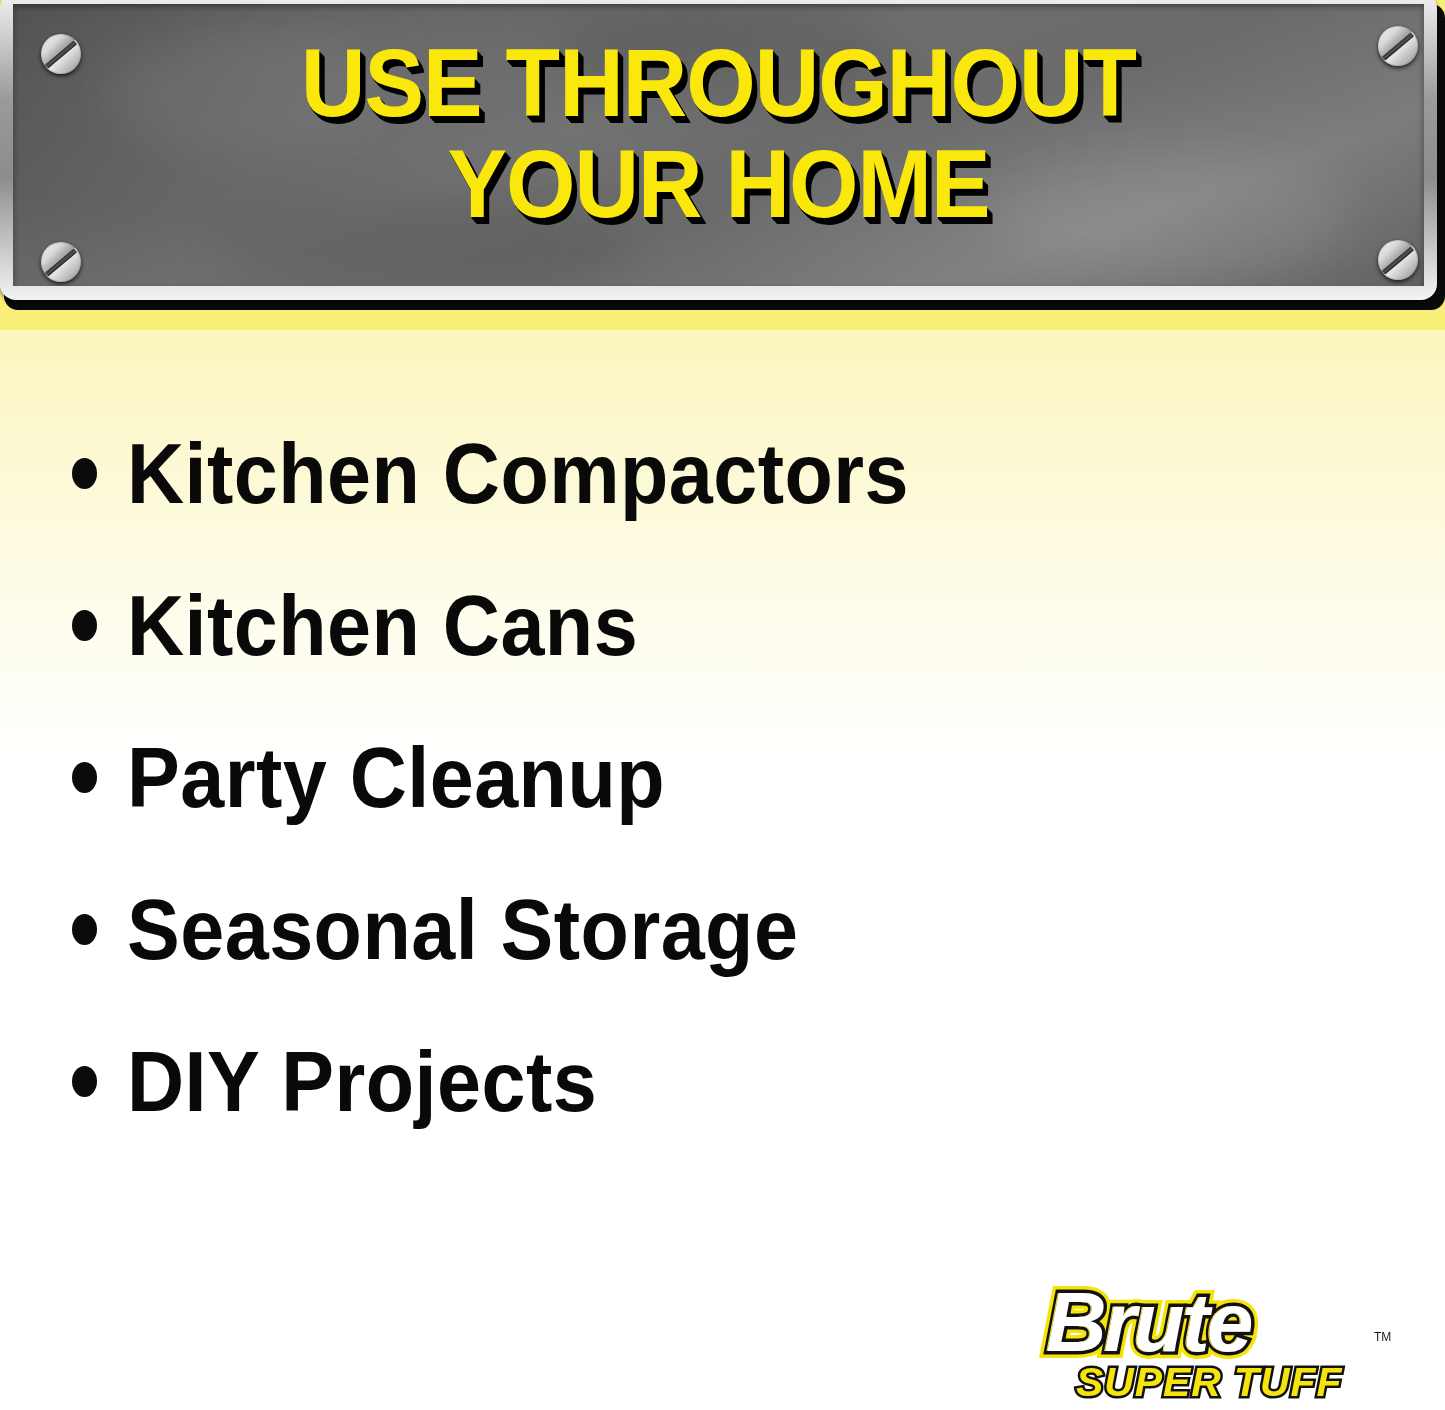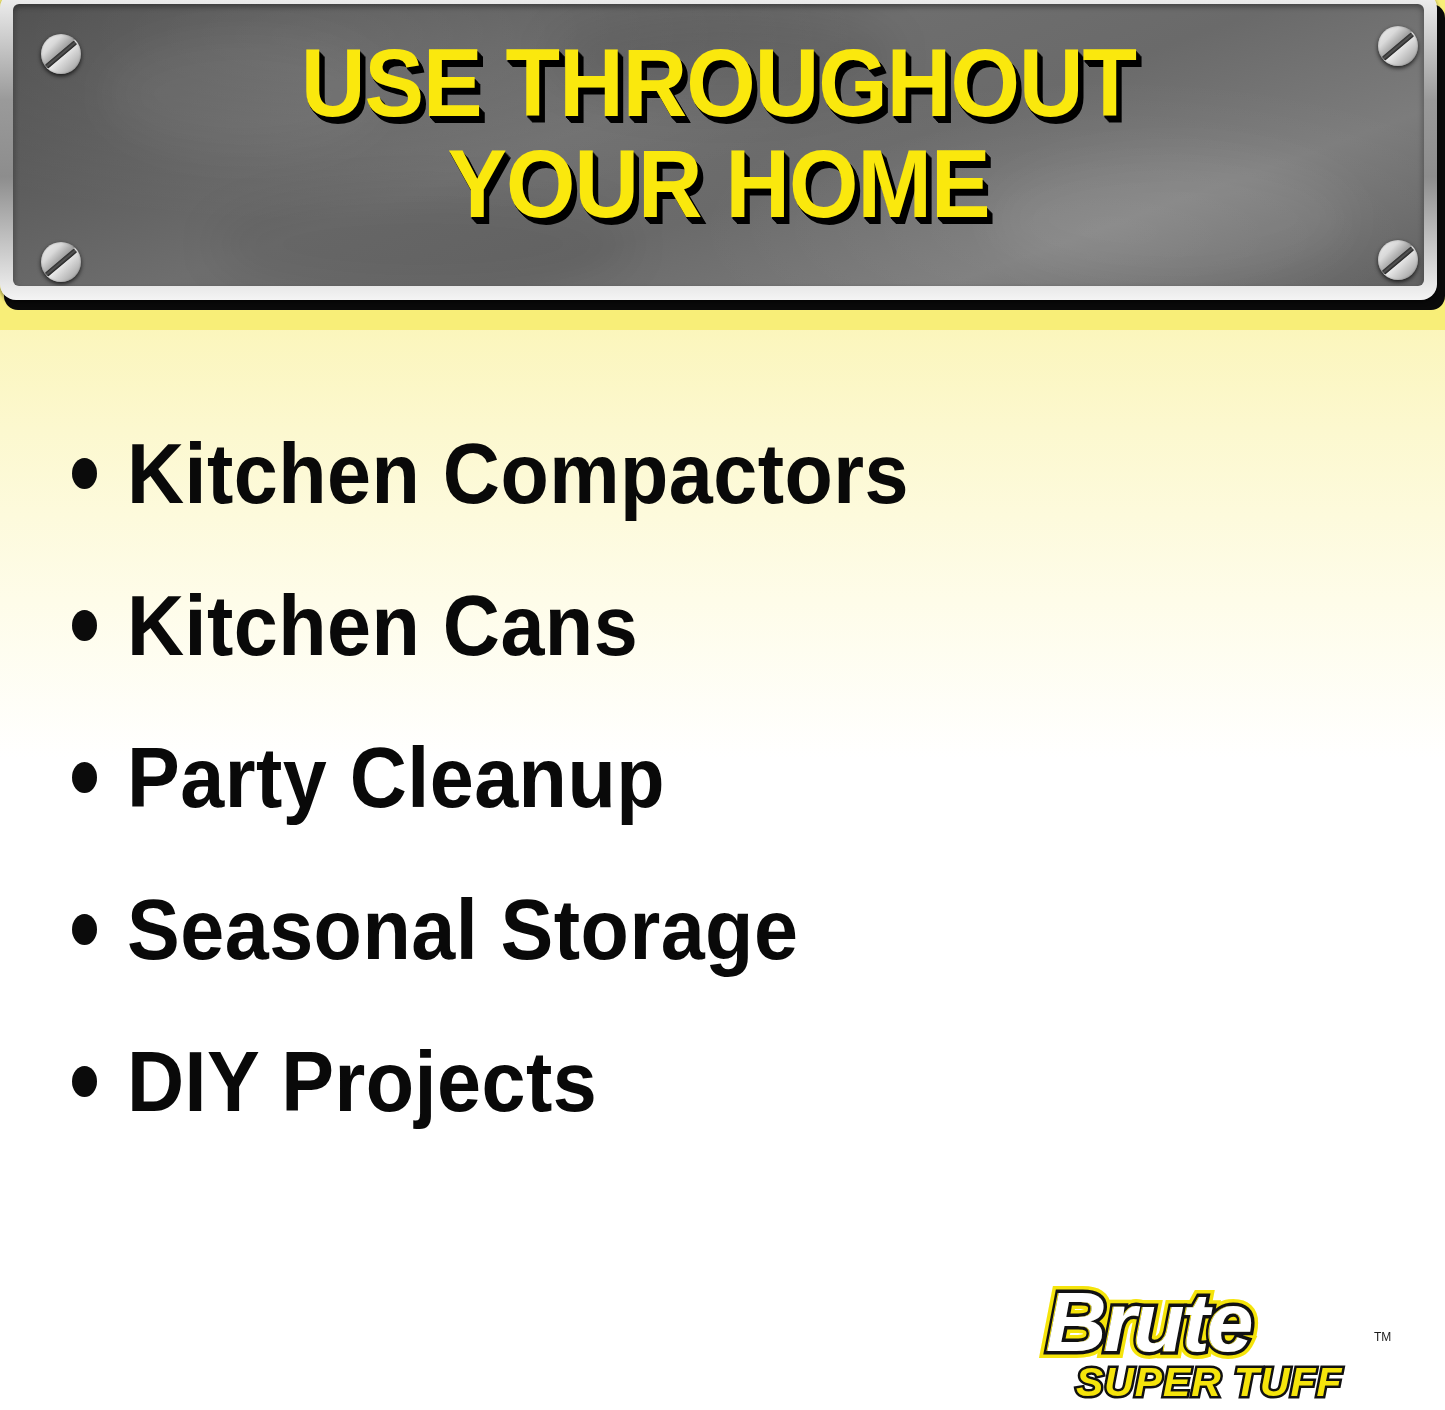--- a/index.html
+++ b/index.html
@@ -62,21 +62,21 @@
         #f4f4f4 100%);
     box-shadow: 0 2px 4px rgba(0,0,0,0.55);
   }
 
   .plate-face {
     position: absolute;
     left: 13px;
     top: 12px;
     right: 13px;
     bottom: 14px;
-    border-radius: 6px;
+    border-radius: 0;
     background:
       radial-gradient(ellipse 70% 120% at 22% 12%, rgba(255,255,255,0.10) 0%, rgba(255,255,255,0) 55%),
       radial-gradient(ellipse 50% 90% at 78% 80%, rgba(255,255,255,0.07) 0%, rgba(255,255,255,0) 60%),
       linear-gradient(160deg, #4a4a4a 0%, #585858 18%, #6e6e6e 42%, #6a6a6a 58%, #7c7c7c 78%, #5e5e5e 100%);
     box-shadow: inset 0 2px 6px rgba(0,0,0,0.45), inset 0 -2px 5px rgba(255,255,255,0.08);
     overflow: hidden;
   }
 
   .plate-smudge {
     position: absolute;

